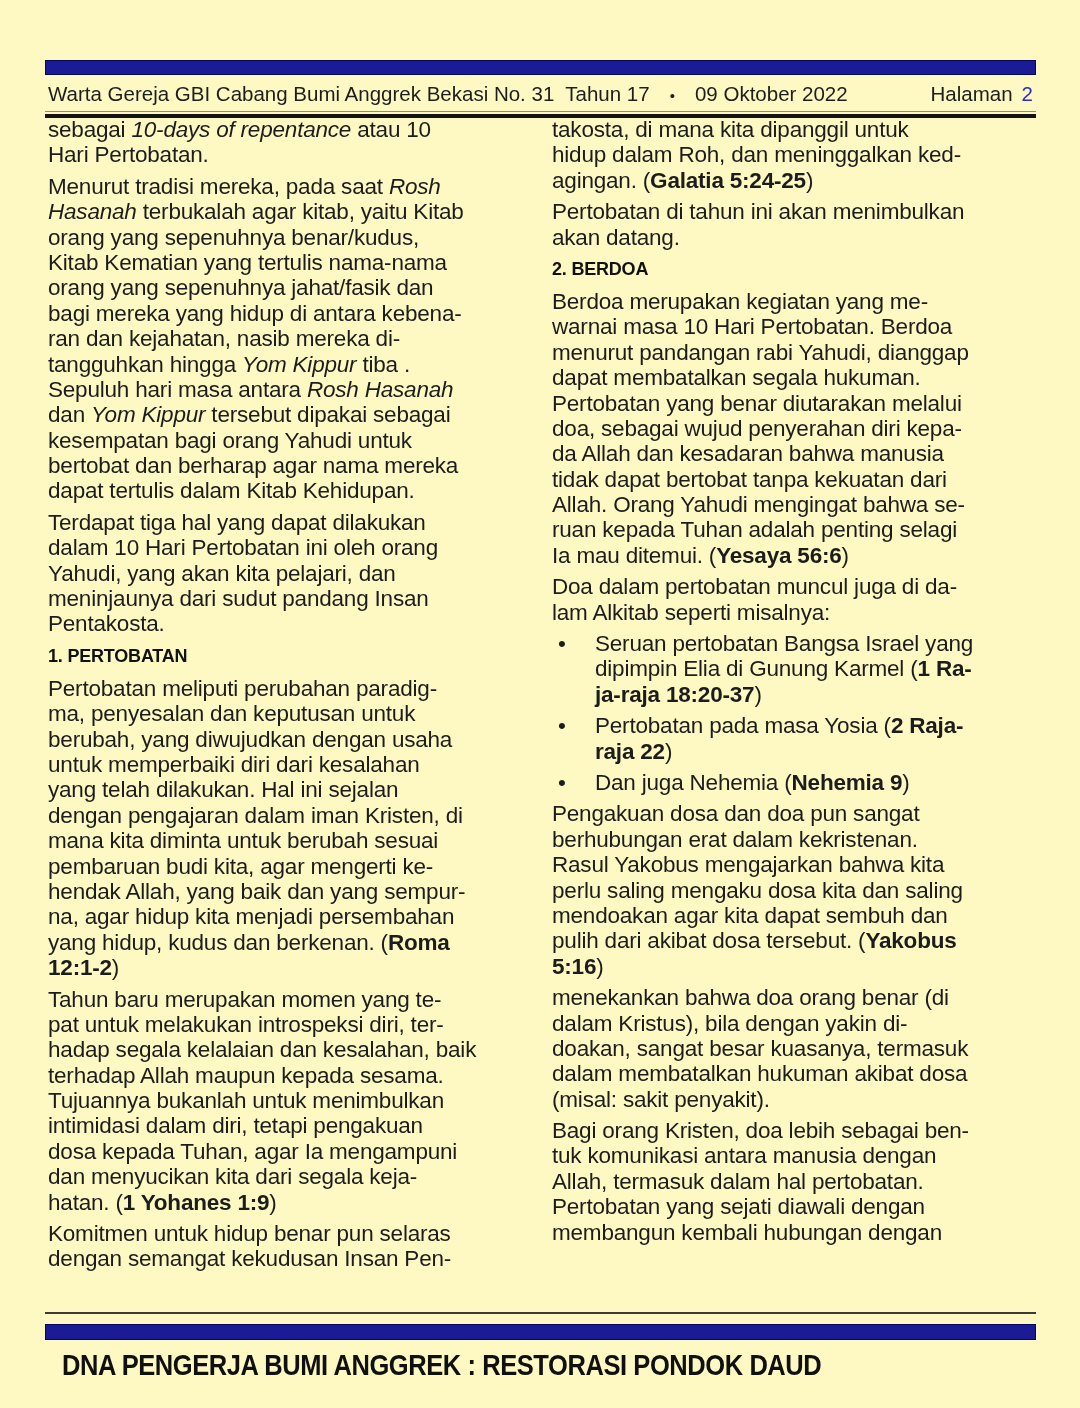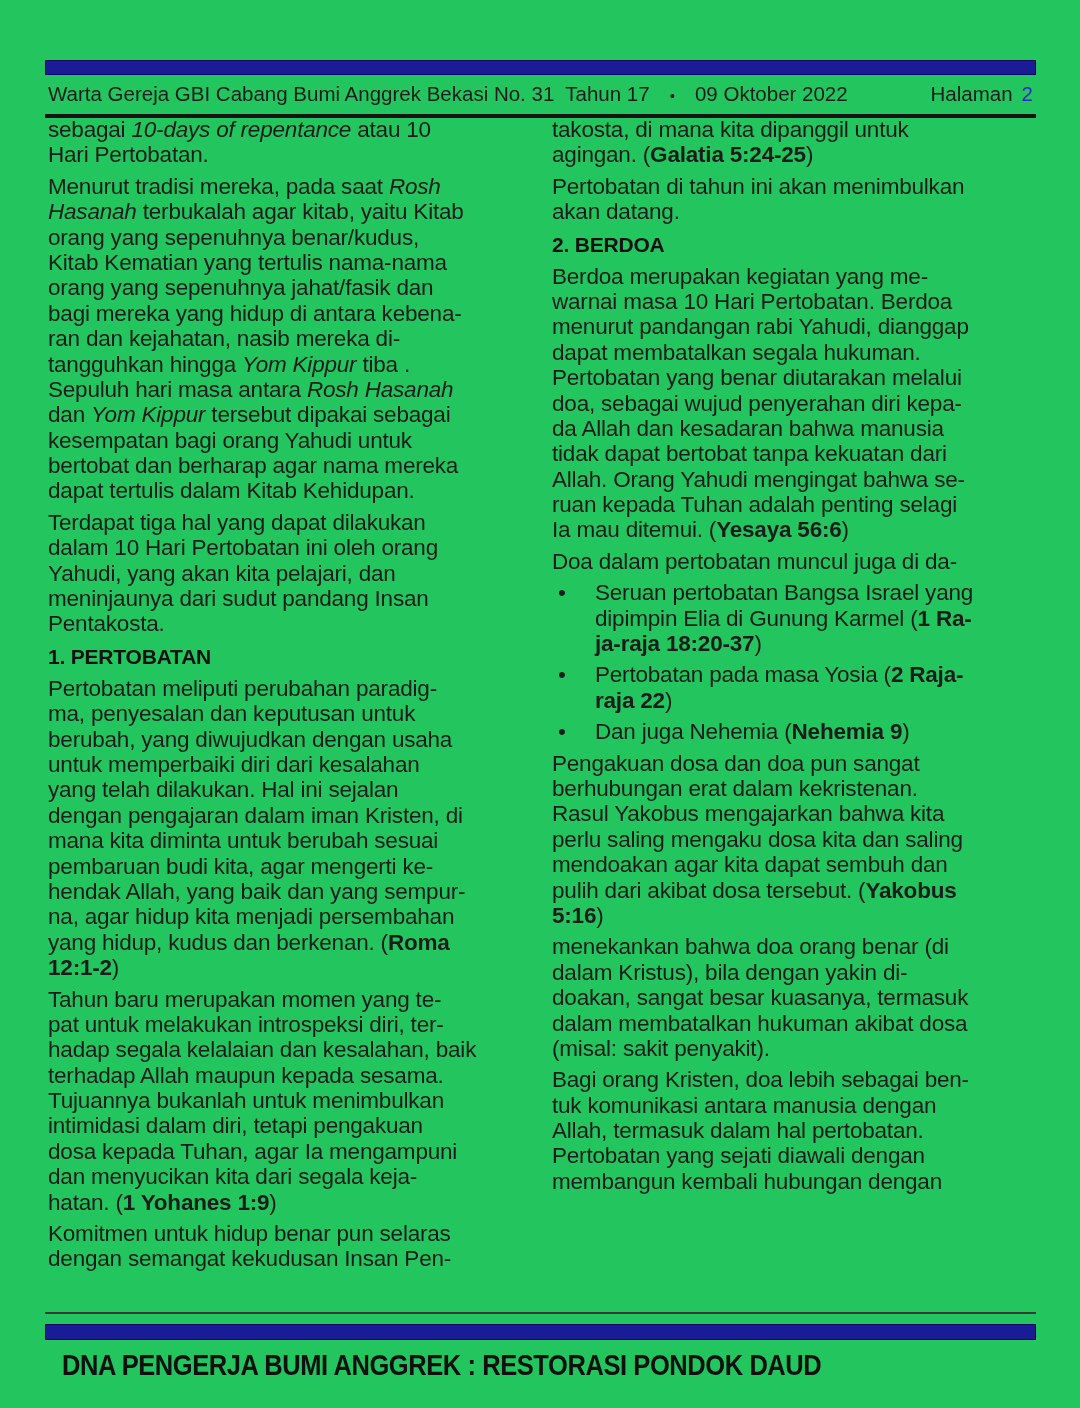--- a/index.html
+++ b/index.html
@@ -1,19 +1,19 @@
 <!DOCTYPE html>
 <html><head>
 <meta charset="utf-8">
 <style>
   html,body { margin:0; padding:0; background:#ffffff; }
   .page {
     position:relative;
     width:1080px; height:1408px;
-    background:#22c55e;
+    background:#fef9c3;
     font-family:"Liberation Sans", sans-serif;
     color:#1c1c1c;
     overflow:hidden;
   }
   
   .header { position:absolute; left:45px; width:991px; top:60px; }
   .navy-bar { height:13px; background:#1b1b96; border:1px solid #060660; }
   .header-line {
     display:flex; align-items:baseline;
     font-size:20.5px; padding:7px 3px 5px 3px;
@@ -26,21 +26,21 @@
   .rule-thick { height:4px; background:#141414; margin-top:2px; }
   
   .content {
     position:absolute; top:117px; left:48px;
     width:987px; height:1193px;
     display:flex; gap:21px; overflow:hidden;
   }
   .col { width:483px; font-size:22.5px; letter-spacing:-0.2px; }
   .line { white-space:pre; height:25.4px; line-height:25.4px; overflow:visible; }
   .para { margin-bottom:6px; }
-  .heading { font-size:21px; line-height:27px; font-weight:700; color:#111; margin:3px 0 6px 0; }
+  .heading { font-size:18px; line-height:27px; font-weight:700; color:#111; margin:3px 0 6px 0; }
   i { font-style:italic; }
   b { font-weight:700; }
   .bullet-item { position:relative; padding-left:43px; margin-bottom:6px; }
   .dot { position:absolute; left:6px; top:0; }
   
   .footer { position:absolute; left:45px; width:991px; top:1312px; }
   .footer-rule { height:2px; background:#3a3a3a; }
   .footer-bar { margin-top:10px; height:14px; background:#1b1b96; border:1px solid #060660; }
   .footer-text {
     margin-top:8px; padding-left:20px;
@@ -125,20 +125,21 @@
           <div class="line"><span>hatan. (</span><b>1 Yohanes 1:9</b><span>)</span></div>
         </div>
         <div class="para">
           <div class="line"><span>Komitmen untuk hidup benar pun selaras</span></div>
           <div class="line"><span>dengan semangat kekudusan Insan Pen-</span></div>
         </div>
       </section>
     <section class="col">
         <div class="para">
           <div class="line"><span>takosta, di mana kita dipanggil untuk</span></div>
+          <div class="line"><span>hidup dalam Roh, dan meninggalkan ked-</span></div>
           <div class="line"><span>agingan. (</span><b>Galatia 5:24-25</b><span>)</span></div>
         </div>
         <div class="para">
           <div class="line"><span>Pertobatan di tahun ini akan menimbulkan</span></div>
           <div class="line"><span>akan datang.</span></div>
         </div>
         <h2 class="heading">2. BERDOA</h2>
         <div class="para">
           <div class="line"><span>Berdoa merupakan kegiatan yang me-</span></div>
           <div class="line"><span>warnai masa 10 Hari Pertobatan. Berdoa</span></div>
@@ -147,20 +148,21 @@
           <div class="line"><span>Pertobatan yang benar diutarakan melalui</span></div>
           <div class="line"><span>doa, sebagai wujud penyerahan diri kepa-</span></div>
           <div class="line"><span>da Allah dan kesadaran bahwa manusia</span></div>
           <div class="line"><span>tidak dapat bertobat tanpa kekuatan dari</span></div>
           <div class="line"><span>Allah. Orang Yahudi mengingat bahwa se-</span></div>
           <div class="line"><span>ruan kepada Tuhan adalah penting selagi</span></div>
           <div class="line"><span>Ia mau ditemui. (</span><b>Yesaya 56:6</b><span>)</span></div>
         </div>
         <div class="para">
           <div class="line"><span>Doa dalam pertobatan muncul juga di da-</span></div>
+          <div class="line"><span>lam Alkitab seperti misalnya:</span></div>
         </div>
         <div class="bullet-item">
           <span class="dot">•</span>
           <div class="line"><span>Seruan pertobatan Bangsa Israel yang</span></div>
           <div class="line"><span>dipimpin Elia di Gunung Karmel (</span><b>1 Ra-</b></div>
           <div class="line"><b>ja-raja 18:20-37</b><span>)</span></div>
         </div>
         <div class="bullet-item">
           <span class="dot">•</span>
           <div class="line"><span>Pertobatan pada masa Yosia (</span><b>2 Raja-</b></div>

